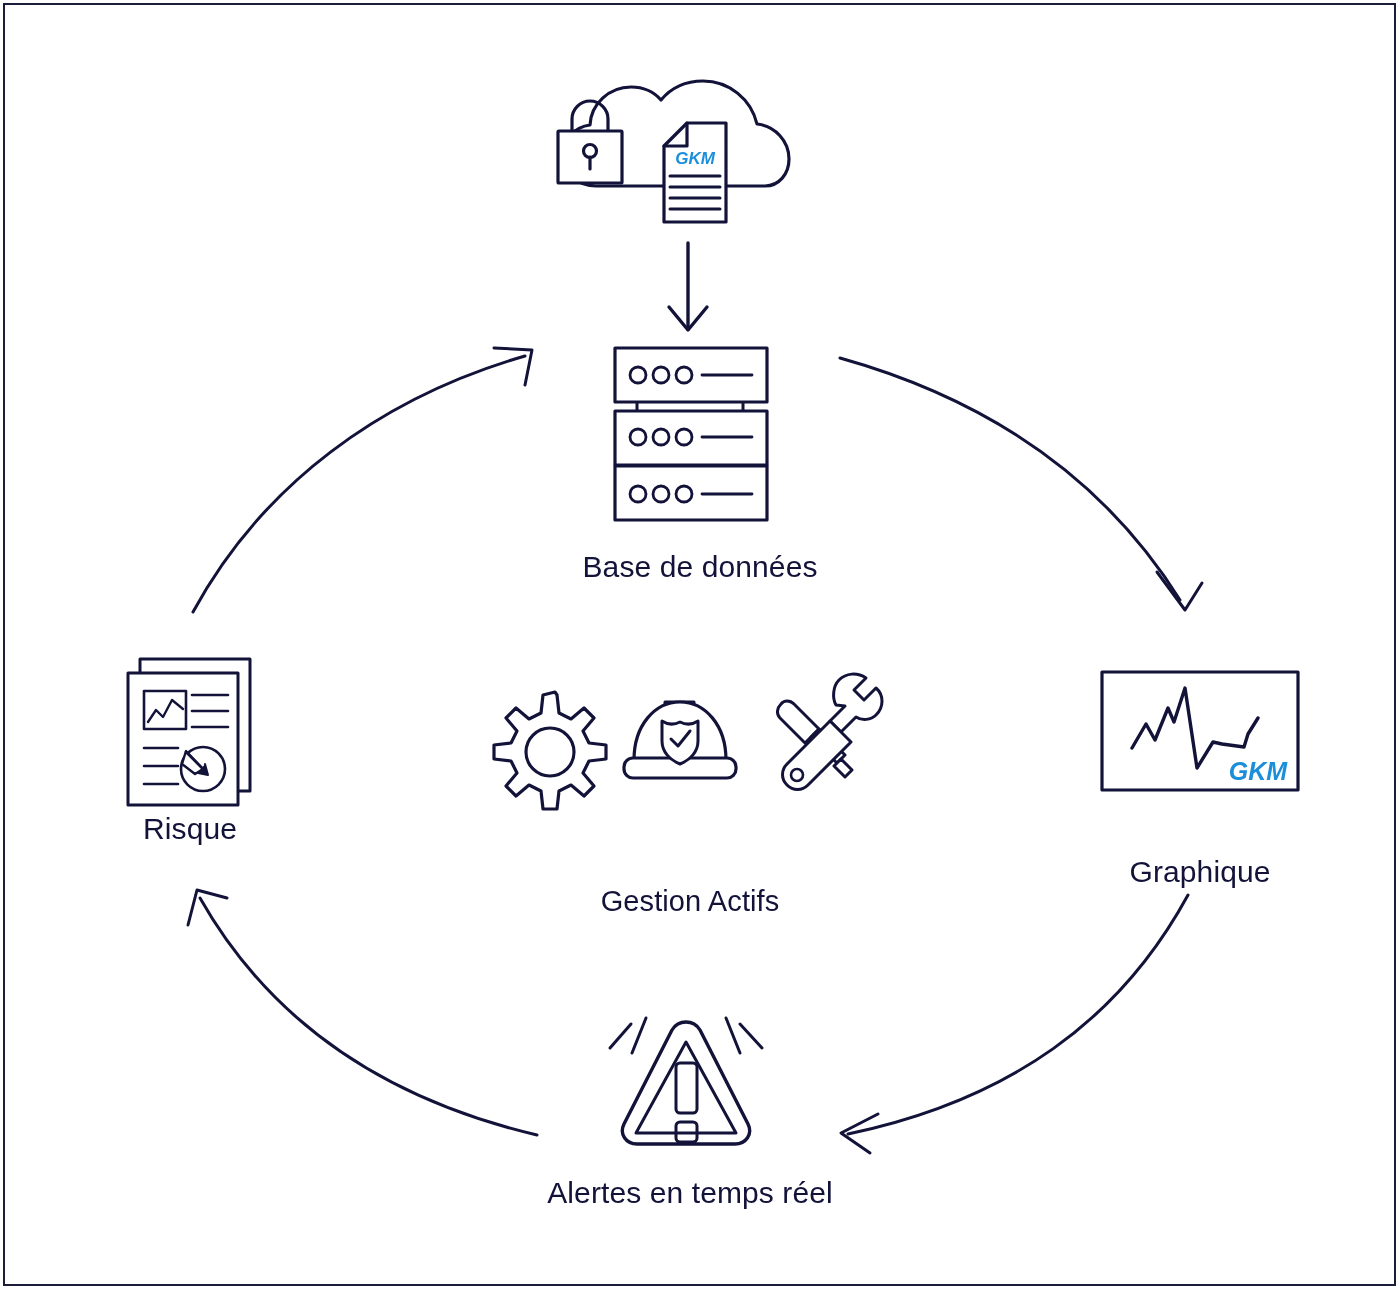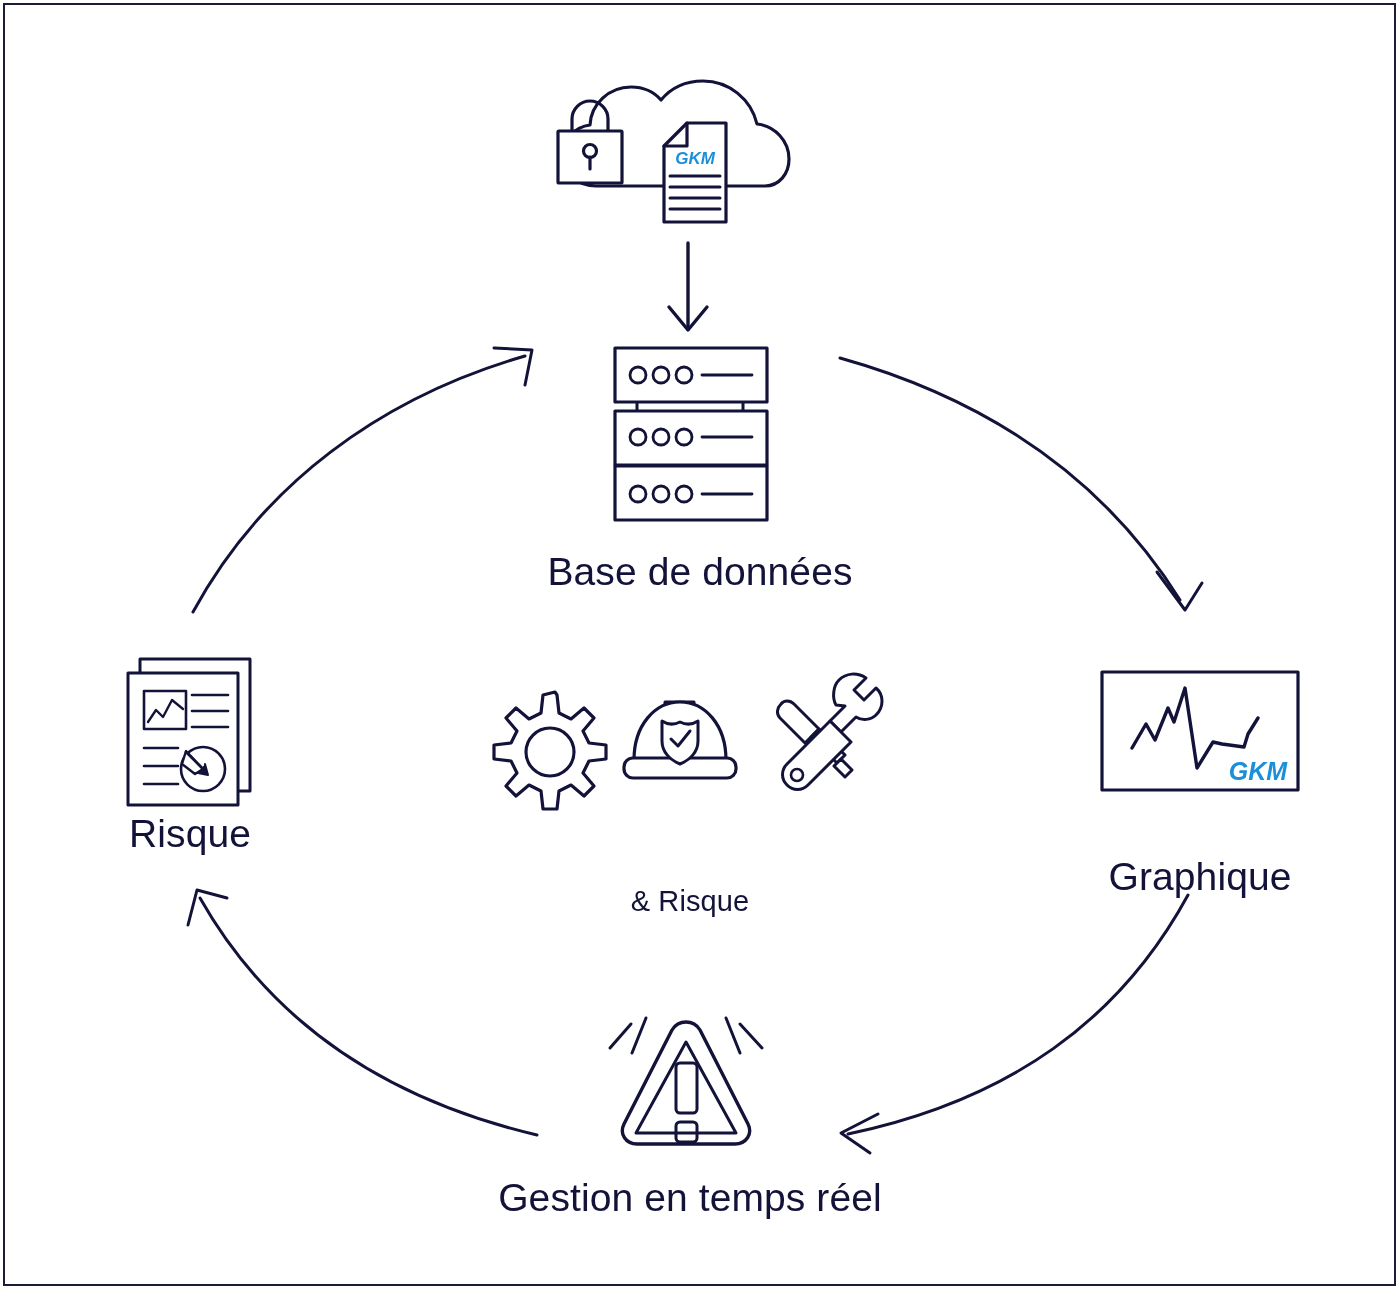--- a/index.html
+++ b/index.html
@@ -25,21 +25,21 @@
     pointer-events:none;
   }
   svg.layer{
     position:absolute;
     left:0; top:0;
     width:1400px; height:1290px;
   }
   .node-label{
     position:absolute;
     color:#13133a;
-    font-size:39px;
+    font-size:30px;
     letter-spacing:0.1px;
     line-height:1.12;
     text-align:center;
     white-space:pre;
   }
   .label-db{ left:400px; top:550px; width:600px; }
   .label-graph{ left:1000px; top:812px; width:400px;margin-top:43px; }
   .label-rapport{ left:40px; top:812px; width:300px; }
   .label-alert{ left:440px; top:1176px; width:500px; }
   .label-center{
@@ -239,19 +239,19 @@
 
     <text x="1258" y="780" font-family="'Liberation Sans','DejaVu Sans',sans-serif" font-size="25" font-weight="bold" font-style="italic" fill="#1b8fd9" text-anchor="middle">GKM</text>
   </svg>
 
   <div class="node-label label-db">Base de données</div>
 
   <div class="node-label label-graph">Graphique</div>
 
   <div class="node-label label-rapport">Risque</div>
 
-  <div class="node-label label-alert">Gestion en temps réel</div>
+  <div class="node-label label-alert">Alertes en temps réel</div>
 
   <div class="node-label label-center">
-    <div>&amp; Risque</div>
+    <div>Gestion Actifs</div>
   </div>
 
 </div>
 
 </body></html>

